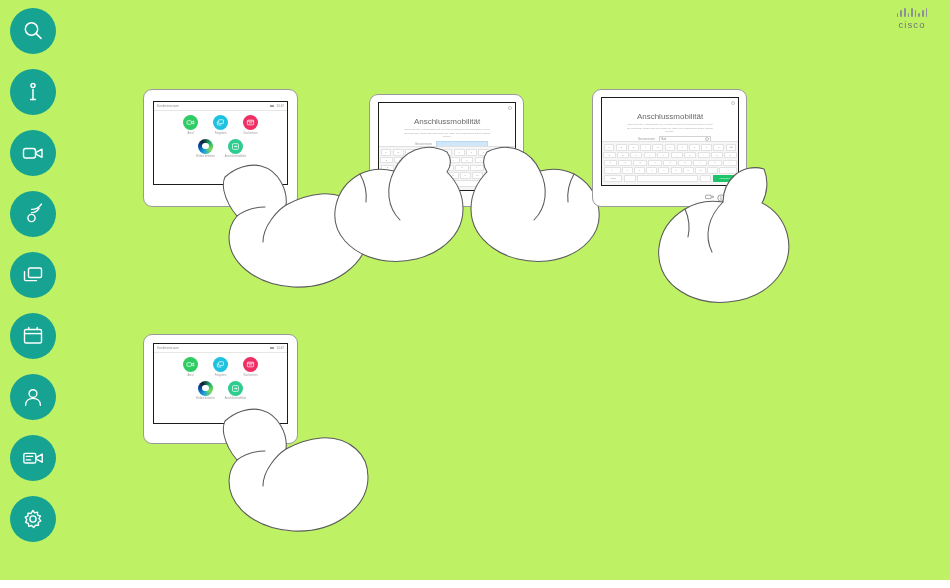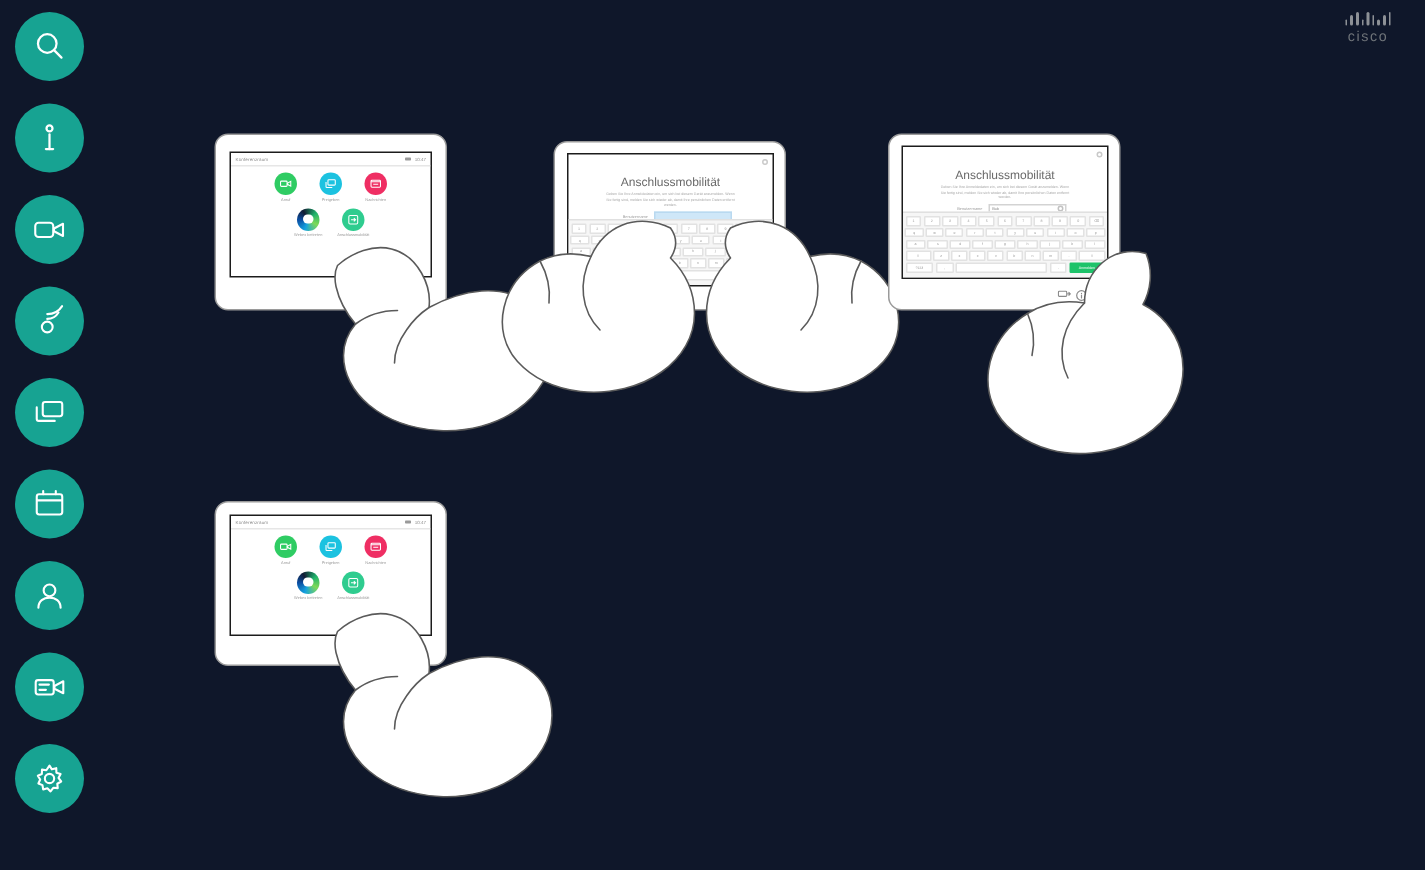--- a/index.html
+++ b/index.html
@@ -3,21 +3,21 @@
 <meta charset="utf-8">
 <style>
   * { box-sizing: border-box; }
   html, body {
     margin: 0; padding: 0;
     width: 950px; height: 588px;
     background: #ffffff;
     font-family: "Liberation Sans", sans-serif;
     overflow: hidden;
   }
-  .page { position: relative; width: 950px; height: 580px; background:#0f172a; }
+  .page { position: relative; width: 950px; height: 580px; background:#bef264; }
 
   
   .sidebar {
     position: absolute; left: 0; top: 0;
     width: 66px; height: 588px;
     display: flex; flex-direction: column;
     align-items: center;
     padding-top: 8px;
   }
   .side-item {

